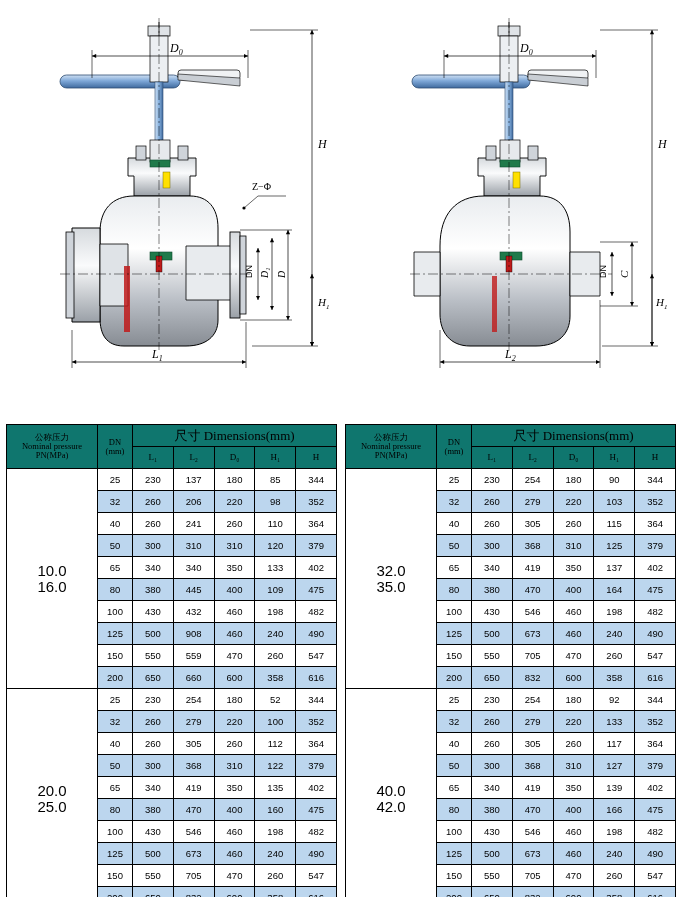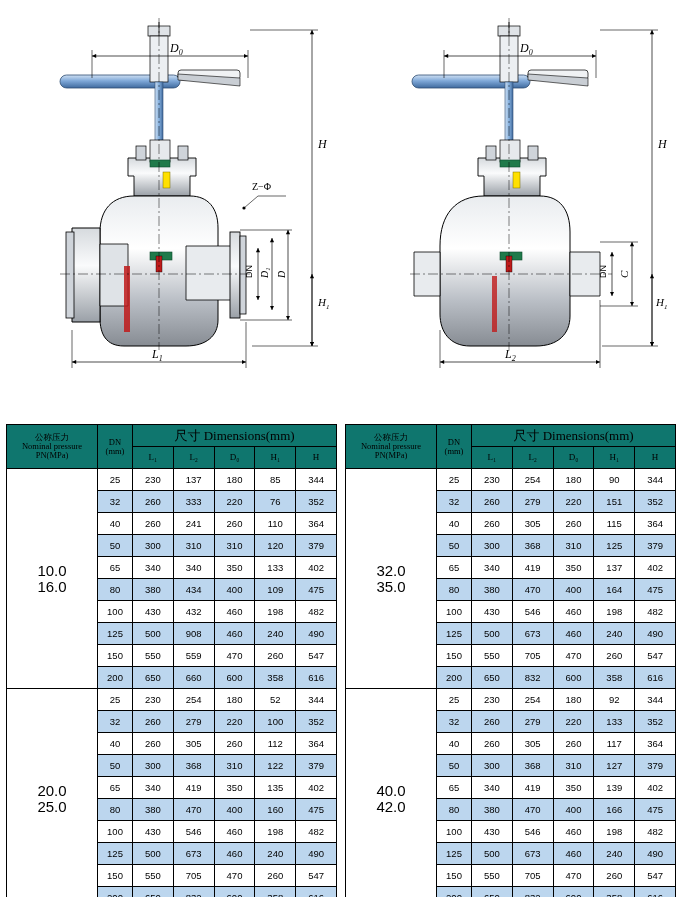--- a/index.html
+++ b/index.html
@@ -214,23 +214,23 @@
             <td class="">25</td>
             <td class="">230</td>
             <td class="">137</td>
             <td class="">180</td>
             <td class="">85</td>
             <td class="">344</td>
           </tr>
           <tr>
             <td class="shade">32</td>
             <td class="shade">260</td>
-            <td class="shade">333</td>
+            <td class="shade">206</td>
             <td class="shade">220</td>
-            <td class="shade">76</td>
+            <td class="shade">98</td>
             <td class="shade">352</td>
           </tr>
           <tr>
             <td class="">40</td>
             <td class="">260</td>
             <td class="">241</td>
             <td class="">260</td>
             <td class="">110</td>
             <td class="">364</td>
           </tr>
@@ -246,21 +246,21 @@
             <td class="">65</td>
             <td class="">340</td>
             <td class="">340</td>
             <td class="">350</td>
             <td class="">133</td>
             <td class="">402</td>
           </tr>
           <tr>
             <td class="shade">80</td>
             <td class="shade">380</td>
-            <td class="shade">434</td>
+            <td class="shade">445</td>
             <td class="shade">400</td>
             <td class="shade">109</td>
             <td class="shade">475</td>
           </tr>
           <tr>
             <td class="">100</td>
             <td class="">430</td>
             <td class="">432</td>
             <td class="">460</td>
             <td class="">198</td>
@@ -401,21 +401,21 @@
             <td class="">254</td>
             <td class="">180</td>
             <td class="">90</td>
             <td class="">344</td>
           </tr>
           <tr>
             <td class="shade">32</td>
             <td class="shade">260</td>
             <td class="shade">279</td>
             <td class="shade">220</td>
-            <td class="shade">151</td>
+            <td class="shade">103</td>
             <td class="shade">352</td>
           </tr>
           <tr>
             <td class="">40</td>
             <td class="">260</td>
             <td class="">305</td>
             <td class="">260</td>
             <td class="">115</td>
             <td class="">364</td>
           </tr>

